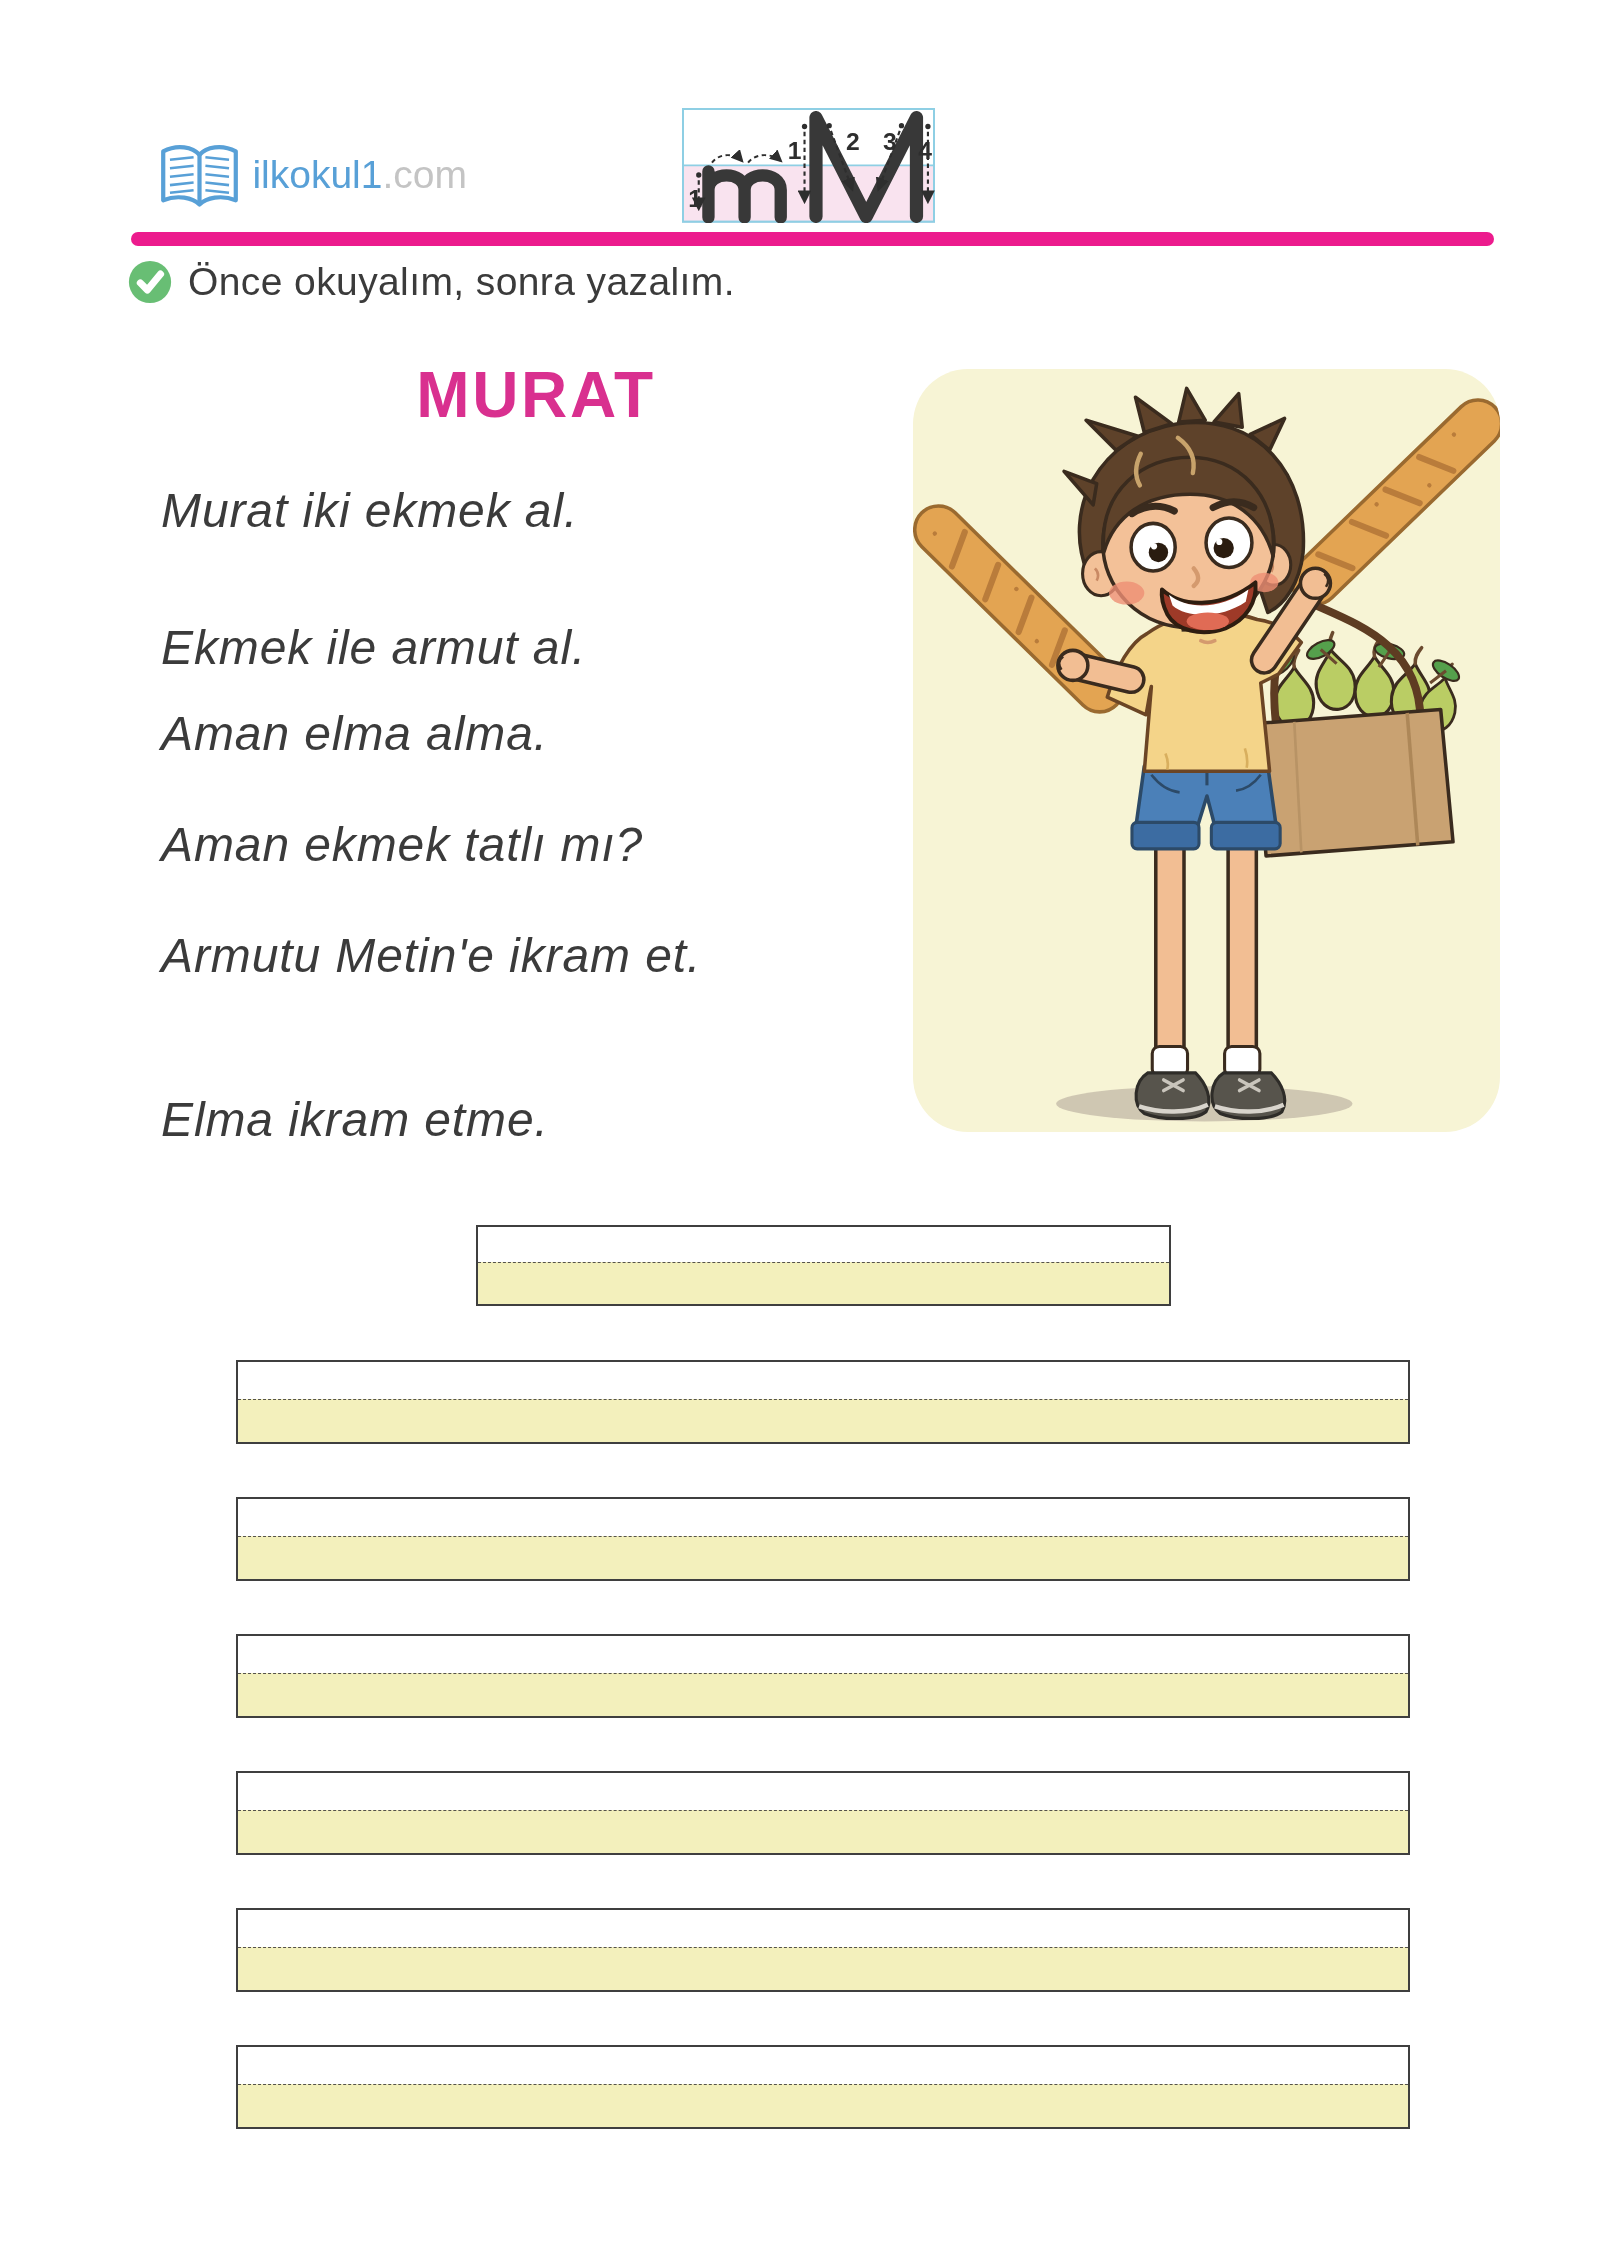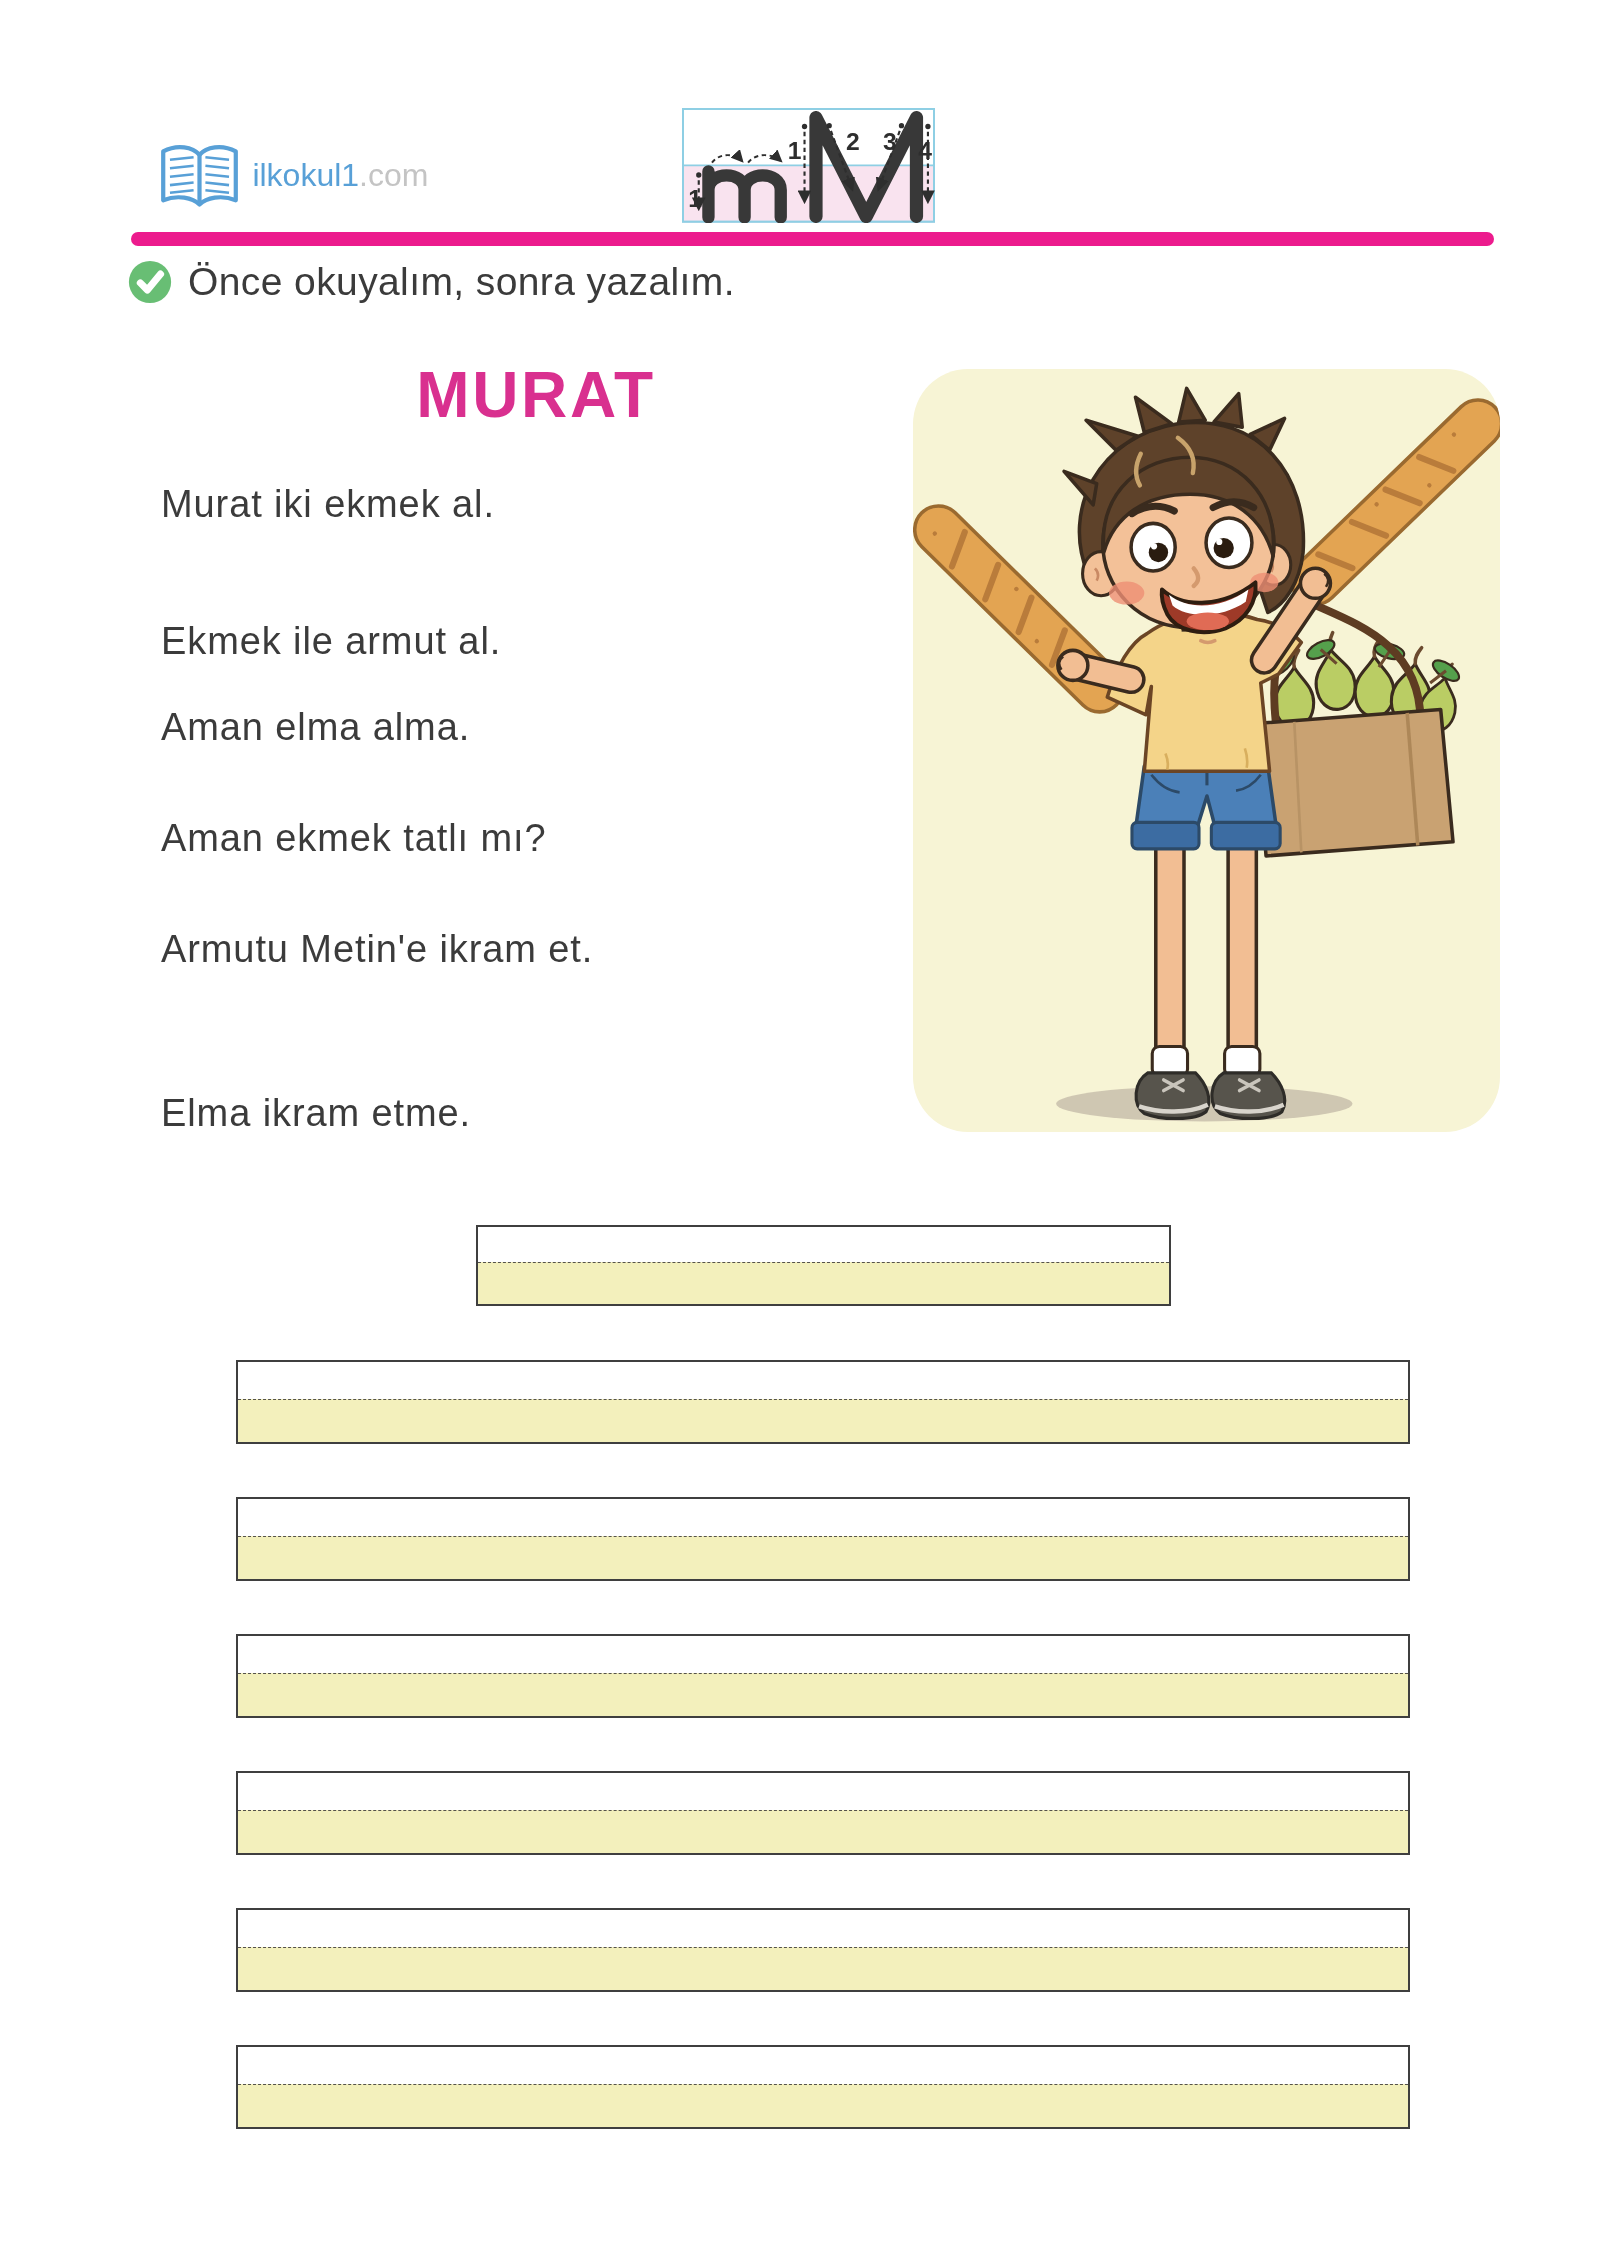--- a/index.html
+++ b/index.html
@@ -1,32 +1,32 @@
 <!DOCTYPE html>
 <html style="font-size:14px"><head>
 <meta charset="utf-8">
 <style>
   html,body{margin:0;padding:0;background:#888;}
   #page{position:relative;width:1619px;height:2258px;background:#ffffff;overflow:hidden;
         font-family:"Liberation Sans",sans-serif;}
   
   #logo{position:absolute;left:159px;top:139px;display:flex;align-items:center;gap:12.4px;}
   #logo svg{width:81px;height:72px;display:block;}
-  #logo .wordmark{font-size:32px;letter-spacing:0;}
+  #logo .wordmark{font-size:39px;letter-spacing:0;}
   #logo .site{color:#58A0D7;font-weight:500;}
   #logo .tld{color:#C4C4C4;font-weight:400;}
   #trace-box{position:absolute;left:682px;top:108px;width:253px;height:115px;}
   #divider{position:absolute;left:131px;top:232px;width:1363px;height:14px;border-radius:8px;background:#EC1B8D;}
   #instruction{position:absolute;left:128px;top:260px;display:flex;align-items:center;gap:16px;}
   #instruction svg{width:44px;height:44px;display:block;}
   #instruction .itext{font-size:39px;color:#3B3B3B;letter-spacing:0.4px;}
   
   #story-title{position:absolute;left:161px;top:358px;width:750px;text-align:center;
                font-size:64px;color:#D9308F;letter-spacing:2.6px;font-weight:700;}
-  .story-line{position:absolute;left:161px;font-size:38px;color:#3B3B3B;letter-spacing:0.9px;white-space:nowrap;}
+  .story-line{position:absolute;left:161px;font-size:48px;color:#3B3B3B;letter-spacing:0.9px;white-space:nowrap;font-style:italic;}
   
   #illustration{position:absolute;left:913px;top:369px;width:587px;height:763px;border-radius:55px;
                 background:#F7F4D5;overflow:hidden;}
   #illustration svg{width:100%;height:100%;display:block;}
   
   .wline{position:absolute;border:2.6px solid #3F3F3F;background:#ffffff;display:flex;flex-direction:column;box-sizing:border-box;}
   .wl-top{height:46%;background:#ffffff;}
   .wl-bottom{flex:1;background:#F3F0BC;border-top:1.8px dashed #55524B;}
 </style>
 </head>

